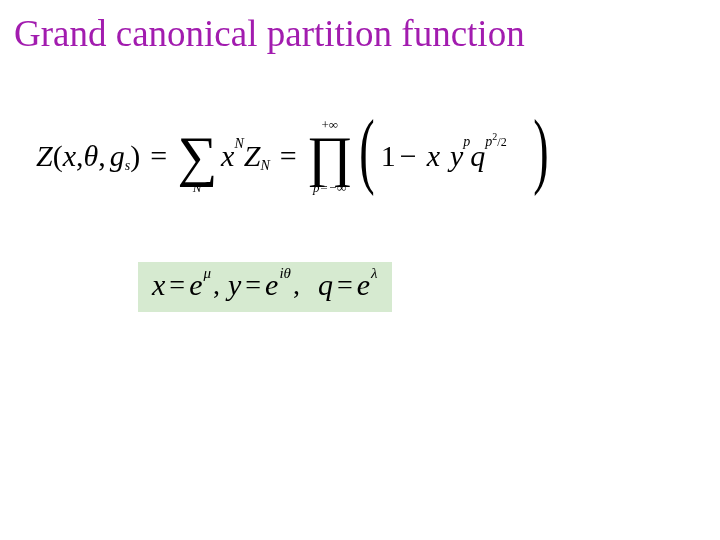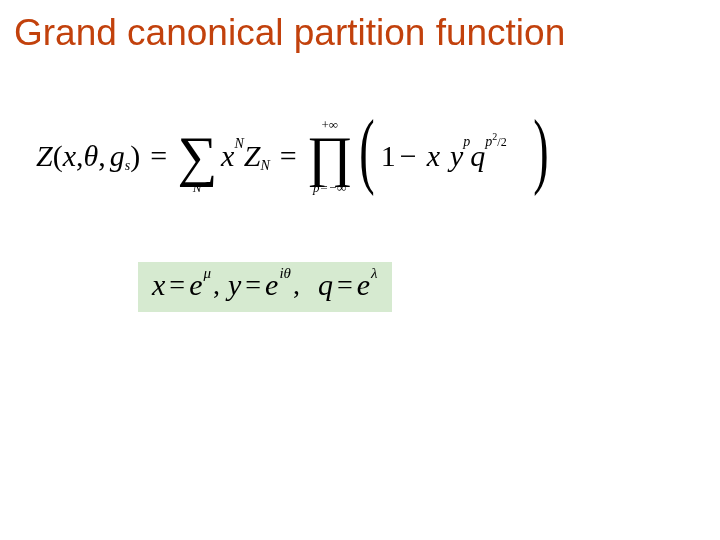--- a/index.html
+++ b/index.html
@@ -14,26 +14,26 @@
 
   .slide {
     box-sizing: border-box;
     width: 720px;
     height: 540px;
     padding: 12px 18px 0 14px;
     position: relative;
   }
 
   .title {
-    color: #c2410c;
+    color: #a21caf;
     font-size: 37px;
     font-weight: 400;
     letter-spacing: 0px;
     margin: 0 0 58px 0;
-    font-family: Liberation Sans, sans-serif;
+    font-family: Liberation Serif, serif;
   }
 
   
   .eq1 {
     position: absolute;
     left: 36px;
     top: 118px;
     font-family: "Times New Roman", Times, serif;
     color: #000;
   }

